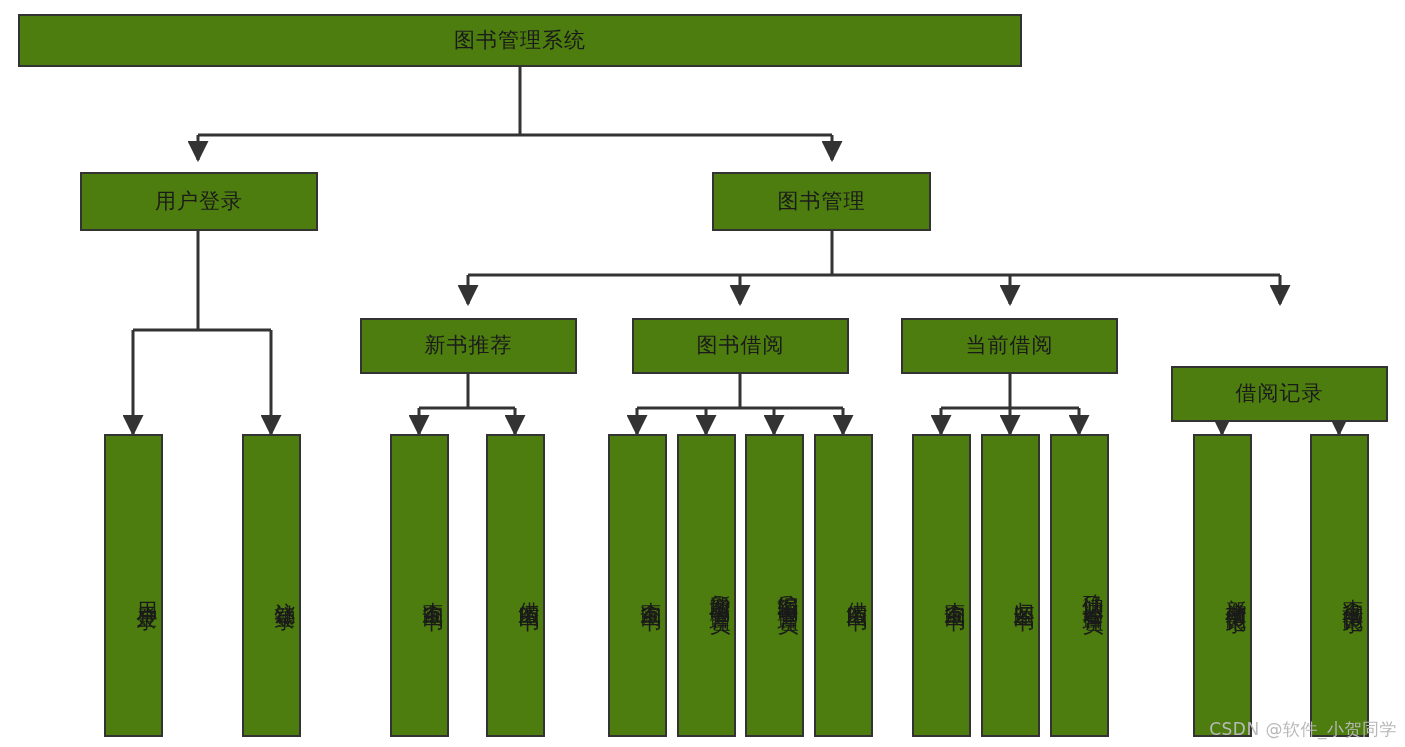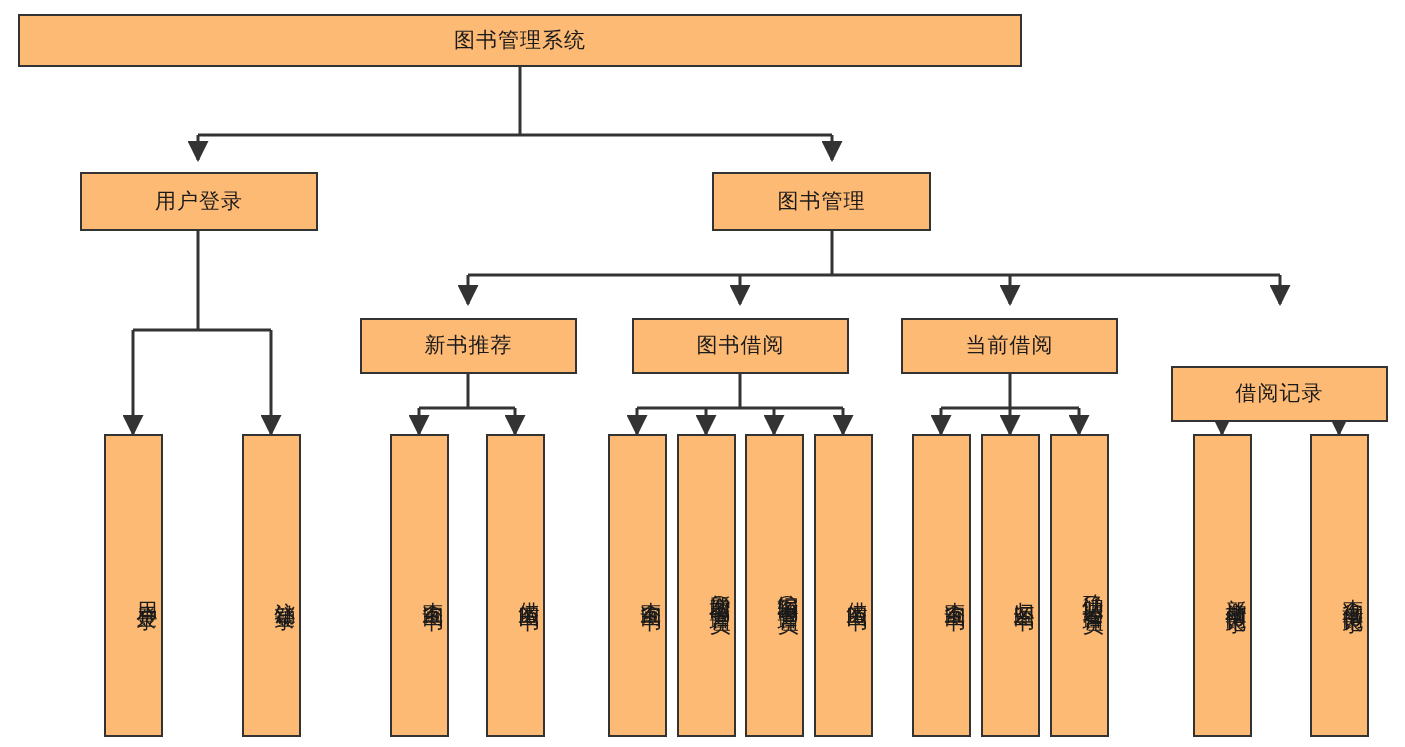--- a/index.html
+++ b/index.html
@@ -21,21 +21,21 @@
     position: absolute;
     left: 0;
     top: 0;
     width: 1405px;
     height: 747px;
   }
   .node {
     position: absolute;
     box-sizing: border-box;
     border: 2px solid #333333;
-    background: #fdba74;
+    background: #4d7c0f;
     display: flex;
     align-items: center;
     justify-content: center;
     color: #1a1a1a;
   }
   .node.horiz {
     font-size: 21px;
     letter-spacing: 1px;
     line-height: 1.2;
   }
@@ -182,14 +182,15 @@
     <span class="vtext">确认归还（管理员）</span>
   </div>
 
   <div class="node vert" style="left:1193px; top:434px; width:59px; height:303px;">
     <span class="vtext">新增借阅记录</span>
   </div>
   <div class="node vert" style="left:1310px; top:434px; width:59px; height:303px;">
     <span class="vtext">查询借阅记录</span>
   </div>
 
+  <div id="watermark">CSDN @软件_小贺同学</div>
 
 </div>
 
 </body></html>

